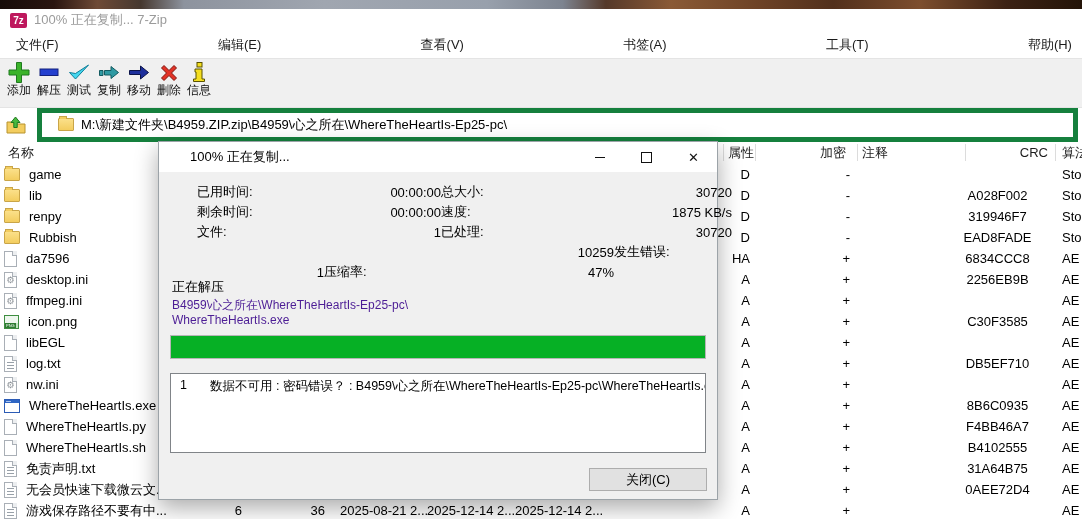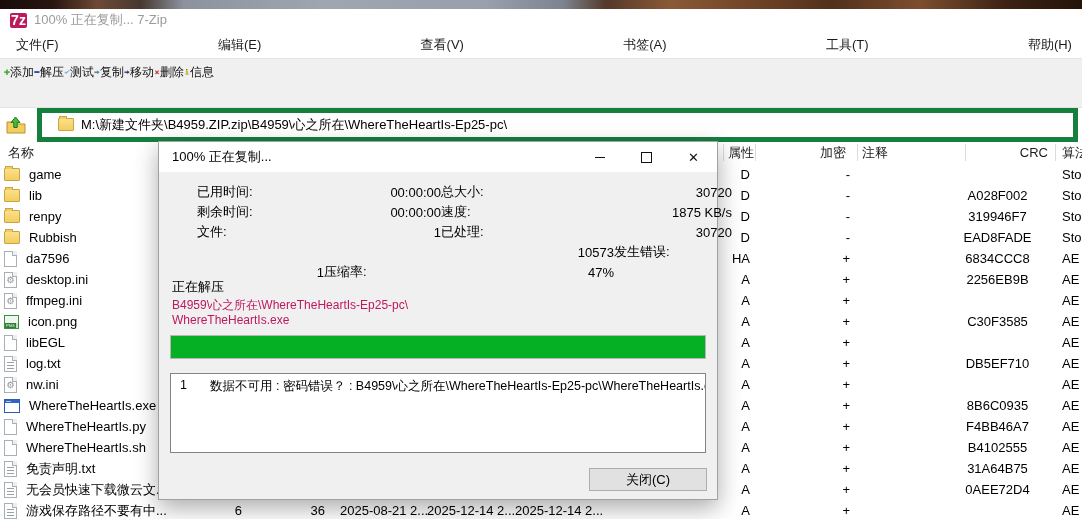--- a/index.html
+++ b/index.html
@@ -11,32 +11,32 @@
   
   .bg-strip { position:absolute; top:0; left:0; width:1082px; height:9px;
     background:linear-gradient(90deg,#170c09 0%,#2a1510 5%,#6e4a36 9%,#46382f 13%,
       #8d939e 17%,#a0a6b0 30%,#98a0ac 45%,#7d8490 52%,#55392a 56%,#8a5a36 62%,
       #6e4326 70%,#52301c 77%,#7d4e2e 85%,#3c2214 93%,#241408 100%); }
 
   .main-window { position:absolute; top:9px; left:0; width:1082px; height:510px; background:#fff; }
 
   
   .titlebar { height:22px; display:flex; align-items:center; gap:7px; padding-left:10px; }
-  .app-icon { width:17px; height:15px; background:#be185d; color:#fff; font-size:14px; font-weight:bold;
+  .app-icon { width:17px; height:15px; background:#be185d; color:#fff; font-size:10px; font-weight:bold;
     display:flex; align-items:center; justify-content:center; border-radius:2px; flex:none; }
   .title-text { color:#9b9b9b; font-size:13px; }
 
   
   .menubar { height:27px; display:flex; align-items:center; padding-left:6px;justify-content:space-between; }
   .menu-item { padding:3px 10px; color:#1b1b1b; }
 
   
   .toolbar { height:46px; background:#f0f0f0; border-top:1px solid #e4e4e4; border-bottom:1px solid #e4e4e4;
     display:flex; align-items:flex-start; padding:2px 0 0 4px; }
-  .tool { width:30px; display:flex; flex-direction:row; align-items:center; cursor:default; }
+  .tool { width:30px; display:flex; flex-direction:column; align-items:center; cursor:default; }
   .tool svg { width:24px; height:22px; display:block; }
   .tool-label { font-size:12px; line-height:15px; color:#111; white-space:nowrap; }
 
   
   .addressbar { height:33px; display:flex; align-items:center; padding:0 4px 0 6px; gap:9px; }
   .up-btn { width:22px; height:22px; background:transparent; border:none; padding:0; flex:none; }
   .up-btn svg { width:20px; height:18px; display:block; }
   .address-input { flex:1; height:24px; border:5px solid #15803d; background:#fff;
     display:flex; align-items:center; gap:7px; padding:0 16px; white-space:nowrap; overflow:hidden; }
   .addr-folder { width:14px; height:11px; background:linear-gradient(#fbe08a,#f3cd5f);
@@ -88,33 +88,33 @@
   .icon-png::after { content:"PNG"; position:absolute; bottom:0; left:0; font-size:4px; line-height:5px;
     background:#2e7d32; color:#fff; padding:0 1px; letter-spacing:0; }
   .icon-exe { width:14px; height:12px; border:1px solid #2b5bb5; background:#fff; }
   .icon-exe::before { content:""; position:absolute; top:0; left:0; right:0; height:3px; background:#2f66c4; }
   .icon-exe::after { content:""; position:absolute; top:1px; left:1px; width:5px; height:1.5px; background:#aac2ee; }
 
   
   .dialog { position:absolute; left:158px; top:141px; width:560px; height:359px; z-index:20;
     background:#f0f0f0; border:1px solid #9ca3a8; box-shadow:0 8px 22px rgba(0,0,0,.33); box-sizing:border-box; }
   .dlg-titlebar { height:30px; background:#fff; display:flex; align-items:center; }
-  .dlg-title { padding-left:13px; color:#000; }
+  .dlg-title { padding-left:31px; color:#000; }
   .dlg-controls { margin-left:auto; display:flex; height:100%; }
   .dlg-btn { width:47px; height:100%; display:flex; align-items:center; justify-content:center; color:#111; }
   .glyph-min { width:10px; height:1px; background:#111; display:block; }
   .glyph-max { width:9px; height:9px; border:1px solid #111; display:block; }
   .glyph-close { font-size:13px; line-height:13px; }
 
   .stats-grid { position:absolute; left:13px; top:40px; width:535px;
     display:grid; grid-template-columns:127px 117px 173px 118px; grid-auto-rows:20px; align-items:center;margin-left:25px; }
   .stat-value { text-align:right; }
 
   .dlg-status { position:absolute; left:13px; top:136px; }
-  .dlg-path { position:absolute; left:13px; top:156px; font-size:12px; line-height:15px; color:#be185d; }
+  .dlg-path { position:absolute; left:13px; top:156px; font-size:12px; line-height:15px; color:#4c1d95; }
 
   .dlg-progress { position:absolute; left:11px; top:193px; width:536px; height:24px;
     border:1px solid #b6b6b6; background:#e6e6e6; box-sizing:border-box; }
   .dlg-progress-fill { height:100%; width:0; }
 
   .dlg-errors { position:absolute; left:11px; top:231px; width:536px; height:80px;
     background:#fff; border:1px solid #808488; box-sizing:border-box; font-size:12.5px; overflow:hidden; }
   .error-item { display:flex; padding-top:4px; white-space:nowrap; }
   .err-idx { padding-left:9px; width:30px; flex:none; }
 
@@ -515,21 +515,21 @@
       <span class="stat-label">剩余时间:</span>
       <span class="stat-value">00:00:00</span>
       <span class="stat-label">速度:</span>
       <span class="stat-value">1875 KB/s</span>
       <span class="stat-label">文件:</span>
       <span class="stat-value">1</span>
       <span class="stat-label">已处理:</span>
       <span class="stat-value">30720</span>
       <span class="stat-label"></span>
       <span class="stat-value"></span>
-      <span class="stat-value">10573</span>
+      <span class="stat-value">10259</span>
       <span class="stat-label">发生错误:</span>
       <span class="stat-value">1</span>
       <span class="stat-label">压缩率:</span>
       <span class="stat-value">47%</span>
     </div>
 
   <div class="dlg-status">正在解压</div>
   <div class="dlg-path">
     <div>B4959\心之所在\WhereTheHeartIs-Ep25-pc\</div>
     <div>WhereTheHeartIs.exe</div>

